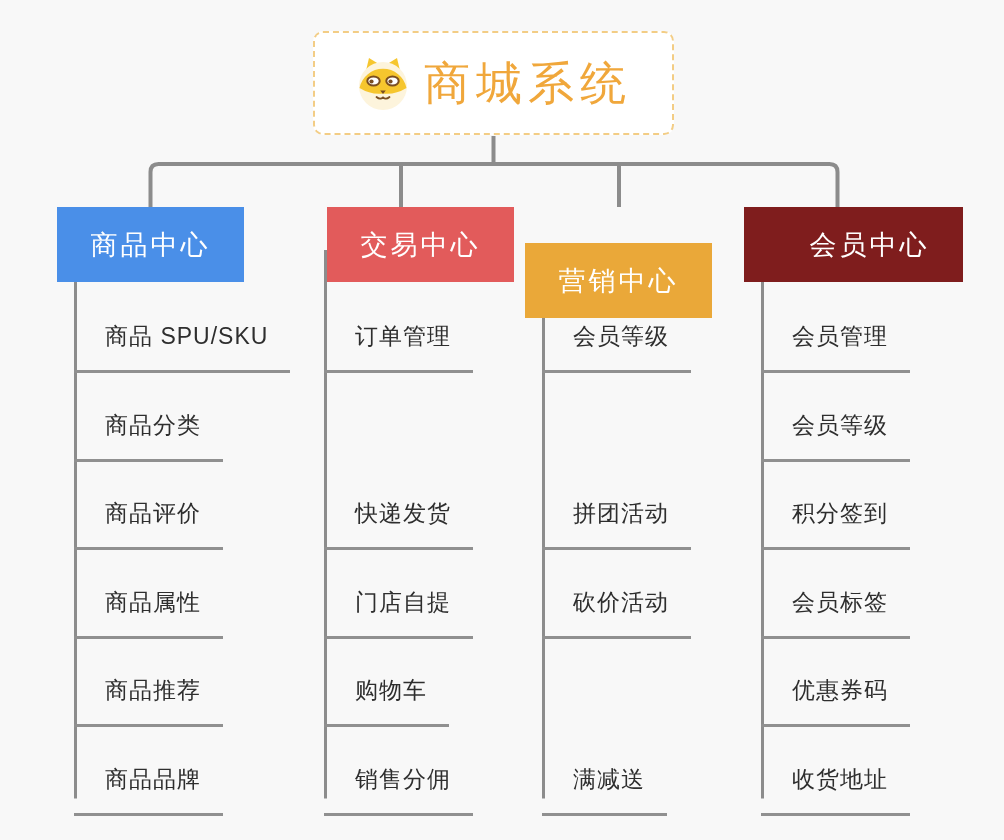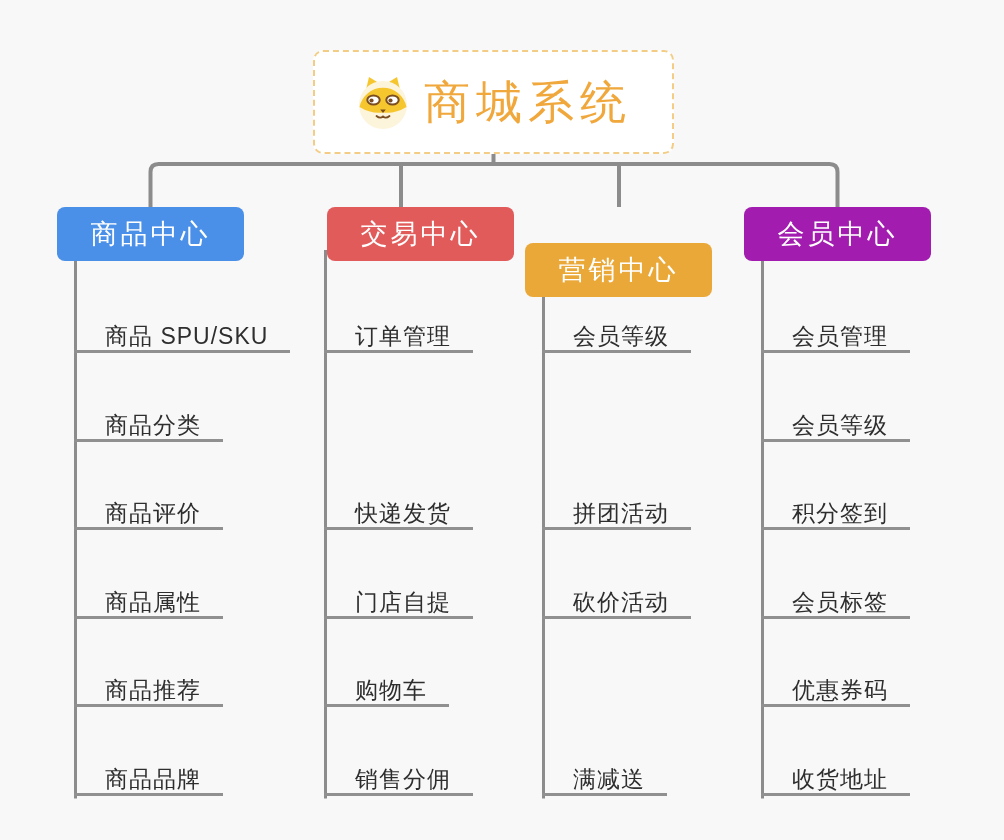--- a/index.html
+++ b/index.html
@@ -8,47 +8,47 @@
     background:#f8f8f8;
     font-family:"Liberation Sans","DejaVu Sans",sans-serif;
     position:relative;
     overflow:hidden;
   }
   .canvas{position:absolute;left:0;top:0;width:1004px;height:840px;}
   svg.connectors{position:absolute;left:0;top:0;z-index:1;}
 
   
   .root{
-    position:absolute;left:313px;top:50px;width:361px;height:104px;
+    position:absolute;left:313px;top:31px;width:361px;height:104px;
     box-sizing:border-box;background:#ffffff;
     border:2px dashed #F3CD85;border-radius:10px;
     display:flex;align-items:center;justify-content:center;gap:13px;
     z-index:3;
   }
   .root-title{
     font-size:46px;letter-spacing:6px;color:#F0A73B;
     line-height:1;white-space:nowrap;
   }
 
   
   .branch{
-    position:absolute;top:207px;width:187px;height:54px;
-    border-radius:8px;display:flex;align-items:center;justify-content:center;
+    position:absolute;top:207px;width:187px;height:75px;
+    border-radius:0;display:flex;align-items:center;justify-content:center;
     color:#ffffff;font-size:27px;letter-spacing:3px;white-space:nowrap;
     z-index:3;
   }
   .b0{left:57px}.b1{left:307px}.b2{left:525px}.b3{left:744px}
 
   
   .item{
     position:absolute;z-index:2;
     white-space:nowrap;
     font-size:23px;letter-spacing:1px;color:#2e2e2e;
     line-height:28px;
-    padding:0 22px 0 31px;
+    padding:0 22px 20px 31px;
     border-bottom:3px solid #909090;
   }
   .c0{left:74px}.c1{left:324px}.c2{left:542px}.c3{left:761px}
   .r0{top:322px}.r1{top:411px}.r2{top:499px}.r3{top:588px}.r4{top:676px}.r5{top:765px}
 </style>
 </head>
 <body>
 
 <div class="canvas">
 
@@ -88,21 +88,21 @@
 
         <path d="M21.5 42 Q25 45 28 42.5 Q31 45 34.5 42" stroke="#7A4E21" stroke-width="1.8" fill="none" stroke-linecap="round"></path>
       </svg>
     </span>
     <span class="root-title">商城系统</span>
   </div>
 
   <div class="branch b0" style="background: rgb(74, 143, 232);">商品中心</div>
   <div class="branch b1" style="background: rgb(226, 91, 91); margin-left: 20px;">交易中心</div>
   <div class="branch b2" style="background: rgb(234, 168, 57); margin-top: 36px;">营销中心</div>
-  <div class="branch b3" style="background: #a21caf;">会员中心</div>
+  <div class="branch b3" style="background: #7f1d1d; padding-left: 32px;">会员中心</div>
 
   <div class="item c0 r0">商品 SPU/SKU</div>
   <div class="item c0 r1">商品分类</div>
   <div class="item c0 r2">商品评价</div>
   <div class="item c0 r3">商品属性</div>
   <div class="item c0 r4">商品推荐</div>
   <div class="item c0 r5">商品品牌</div>
 
   <div class="item c1 r0">订单管理</div>
   <div class="item c1 r2">快递发货</div>

